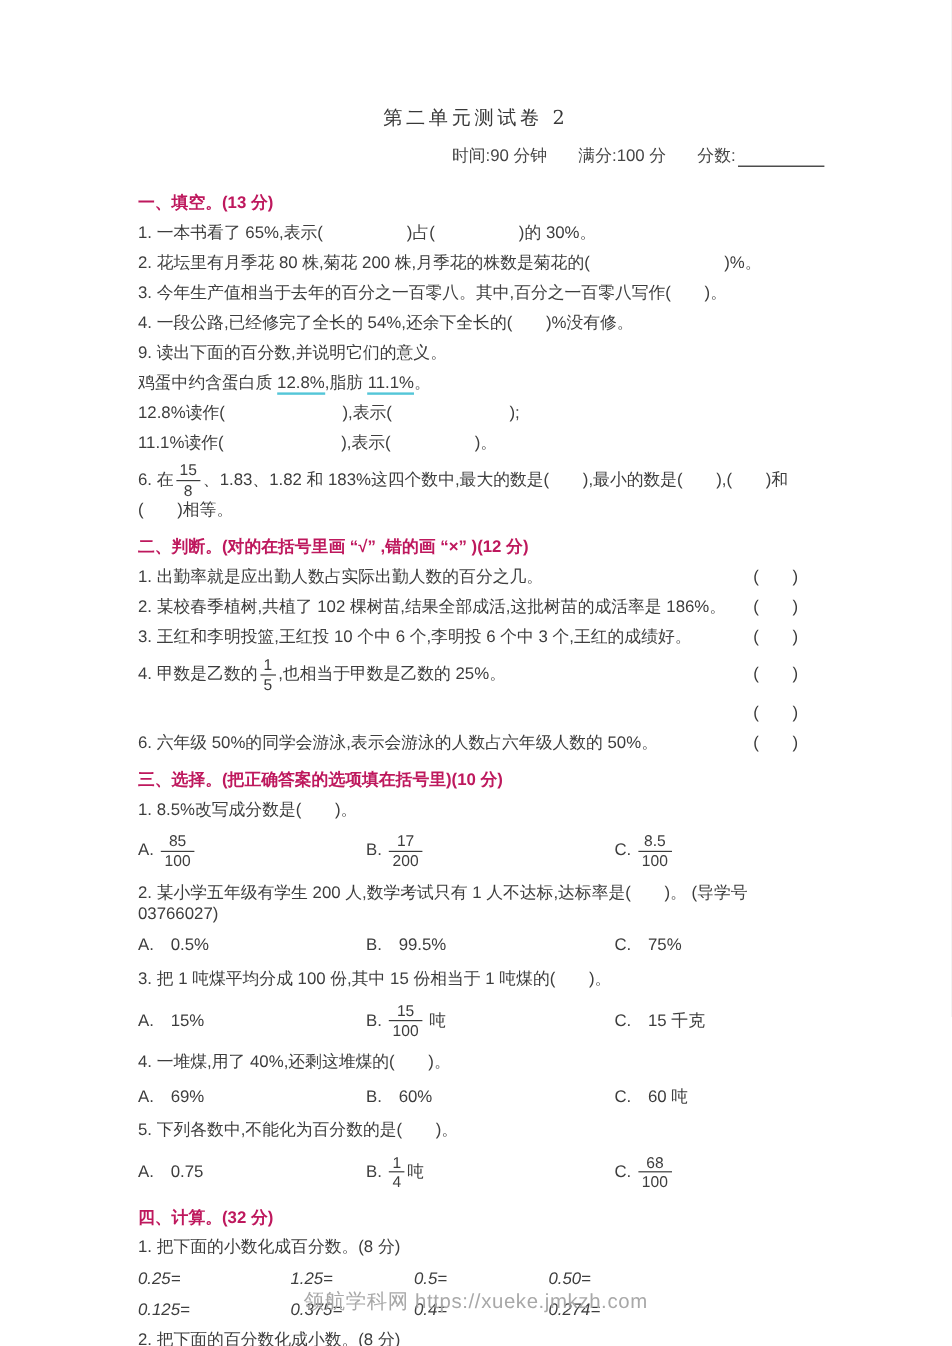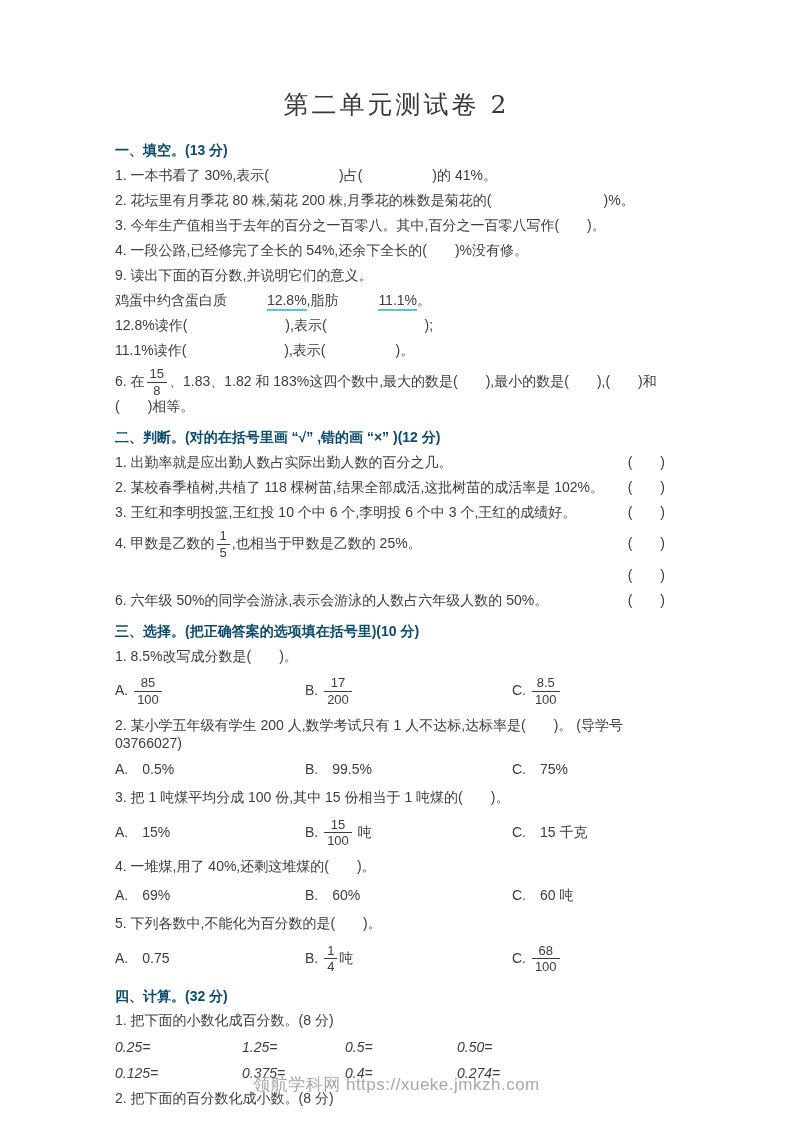--- a/index.html
+++ b/index.html
@@ -5,66 +5,69 @@
   html,body { margin:0; padding:0; background:#e8e8e8; }
   .page {
     width:793px; height:1122px; margin:0 auto; background:#ffffff;
     position:relative; box-sizing:border-box; overflow:hidden;
     font-family:"Liberation Sans","DejaVu Sans",sans-serif;
     color:#3d3d3d;
   }
   .title {
     padding-top:88px; text-align:center;
     font-family:"DejaVu Serif","Liberation Serif",serif;
-    font-size:25px; letter-spacing:3px; color:#383838;
+    font-size:16px; letter-spacing:3px; color:#383838;
   }
   .meta {
     margin-top:12px; text-align:right; padding-right:106px;
     font-size:14px; color:#454545;
   }
   .meta span { margin-left:26px; }
   .meta .score-blank {
     display:inline-block; width:72px; height:15px; margin-left:2px;
     border-bottom:1.5px solid #222; vertical-align:bottom;
   }
   .content { padding:8px 100px 0 115px; font-size:14px; }
-  .h { font-weight:700; margin:13px 0 5px; color:#0c4a6e; }
+  .h { font-weight:700; margin:13px 0 5px; color:#be185d; }
   .p { display:flex; align-items:center; margin:6px 0; min-height:19px; }
   .p .txt { display:inline-block; }
   .p .paren { margin-left:auto; padding-right:28px; white-space:nowrap; }
   .opts {
     display:grid; grid-template-columns:190px 207px 1fr;
     align-items:center; margin:9px 0; min-height:20px;
   }
   .calc {
     display:grid; grid-template-columns:127px 103px 112px 1fr;
     align-items:center; margin:7px 0; min-height:19px;font-style:italic;
   }
   .frac {
     display:inline-flex; flex-direction:column; text-align:center;
     vertical-align:middle; margin:0 2px; font-size:13px; line-height:1.2;
   }
   .frac .fn { display:block; border-bottom:1px solid #3d3d3d; padding:0 3px; }
   .frac .fd { display:block; padding:0 3px; }
-  .u-cyan { border-bottom:2px solid #54c6d8; padding-bottom:1px;margin-left:36px; }
+  .u-cyan { border-bottom:2px solid #54c6d8; padding-bottom:1px; }
   .footer {
     position:absolute; left:0; bottom:26px; width:100%;
     text-align:center; font-size:17px; color:#a8a8a8; letter-spacing:0.5px;
   }
 </style>
 </head>
 <body>
 
 <div class="page">
   <div class="title">第二单元测试卷 2</div>
+  <div class="meta">
+    <span>时间:90 分钟</span><span>满分:100 分</span><span>分数:</span><span class="score-blank"></span>
+  </div>
 
   <div class="content" id="content">
       <div class="h">一、填空。(13 分)</div>
       <div class="p">
-        <span class="txt">1. 一本书看了 30%,表示(　　　　　)占(　　　　　)的 41%。</span>
+        <span class="txt">1. 一本书看了 65%,表示(　　　　　)占(　　　　　)的 30%。</span>
       </div>
       <div class="p">
         <span class="txt">2. 花坛里有月季花 80 株,菊花 200 株,月季花的株数是菊花的(　　　　　　　　)%。</span>
       </div>
       <div class="p">
         <span class="txt">3. 今年生产值相当于去年的百分之一百零八。其中,百分之一百零八写作(　　)。</span>
       </div>
       <div class="p">
         <span class="txt">4. 一段公路,已经修完了全长的 54%,还余下全长的(　　)%没有修。</span>
       </div>
@@ -85,21 +88,21 @@
             <span class="fn">15</span>
             <span class="fd">8</span>
           </span>、1.83、1.82 和 183%这四个数中,最大的数是(　　),最小的数是(　　),(　　)和(　　)相等。</span>
       </div>
       <div class="h">二、判断。(对的在括号里画 “√” ,错的画 “×” )(12 分)</div>
       <div class="p">
         <span class="txt">1. 出勤率就是应出勤人数占实际出勤人数的百分之几。</span>
         <span class="paren">(　　)</span>
       </div>
       <div class="p">
-        <span class="txt">2. 某校春季植树,共植了 118 棵树苗,结果全部成活,这批树苗的成活率是 102%。</span>
+        <span class="txt">2. 某校春季植树,共植了 102 棵树苗,结果全部成活,这批树苗的成活率是 186%。</span>
         <span class="paren">(　　)</span>
       </div>
       <div class="p">
         <span class="txt">3. 王红和李明投篮,王红投 10 个中 6 个,李明投 6 个中 3 个,王红的成绩好。</span>
         <span class="paren">(　　)</span>
       </div>
       <div class="p">
         <span class="txt">4. 甲数是乙数的<span class="frac">
             <span class="fn">1</span>
             <span class="fd">5</span>

